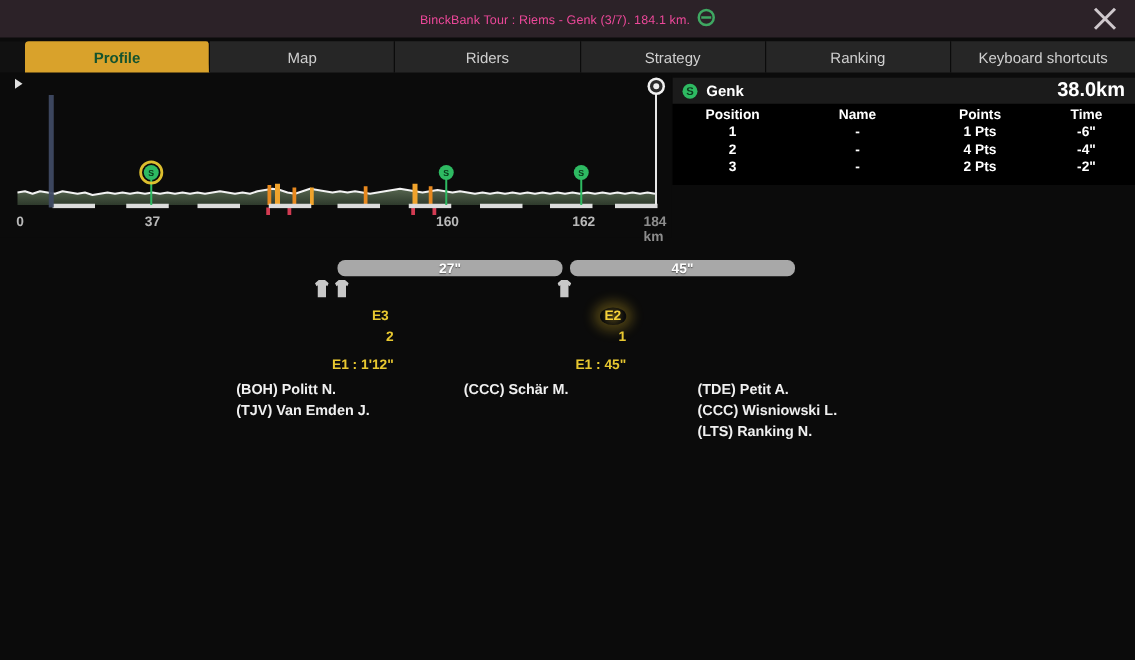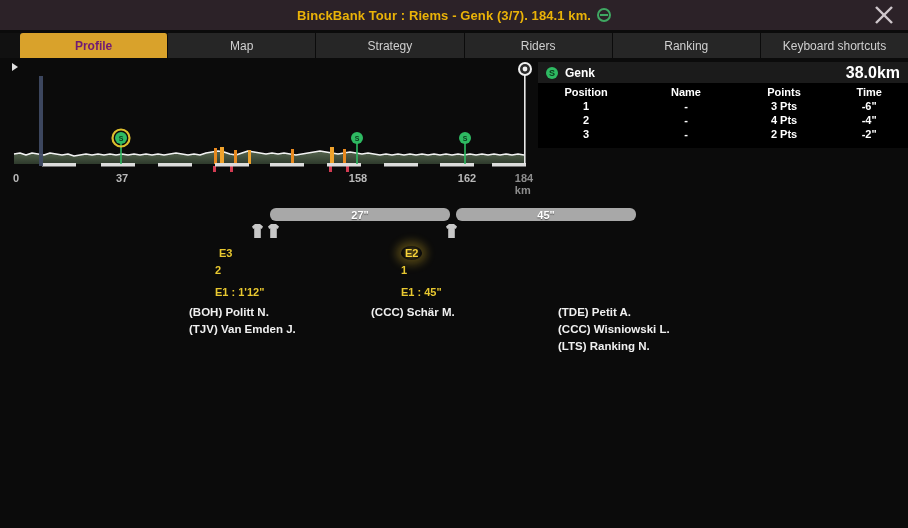--- a/index.html
+++ b/index.html
@@ -11,21 +11,21 @@
   }
   #app { position:relative; width:908px; height:528px; background:#0b0b0b; }
 
   
   .titlebar {
     position:absolute; left:0; top:0; width:908px; height:30px;
     background:#2c2228;
     display:flex; align-items:center; justify-content:center;
   }
   .title-text {
-    color:#eab308; font-size:13px; font-weight:bold;
+    color:#ec4899; font-size:10px; font-weight:normal;
     letter-spacing:.1px;
   }
   .stage-type-icon {
     display:inline-block; width:14px; height:14px; margin-left:6px;
     border:2px solid #3fa862; border-radius:50%;
     position:relative; vertical-align:-2px;
   }
   .stage-type-icon:after {
     content:""; position:absolute; left:1px; top:4px;
     width:8px; height:2px; background:#3fa862;
@@ -45,21 +45,21 @@
   .tab {
     flex:1 1 0; height:25px;
     display:flex; align-items:center; justify-content:center;
     color:#cfcfcf; font-size:12px;
     background:#262626;
     border-right:1px solid #0b0b0b;
     cursor:pointer;
   }
   .tab:last-child { border-right:none; }
   .tab.active {
-    background:#d9a22b; color:#701a75; font-weight:bold;
+    background:#d9a22b; color:#14532d; font-weight:bold;
     border-radius:3px 3px 0 0;
     margin-left:20px;
   }
 
   
   .profile-panel {
     position:absolute; left:0; top:60px; width:537px; height:130px;
     background:#0b0b0b;
   }
   .profile-svg { display:block; }
@@ -112,21 +112,21 @@
   .gap-bar {
     position:absolute; height:13px; border-radius:6px;
     background:#a8a8a8;
     display:flex; align-items:center; justify-content:center;
   }
   .gap-bar span {
     color:#fff; font-size:11px; font-weight:bold;
     text-shadow:0 1px 1px rgba(0,0,0,.5);
   }
 
-  .grp { position:absolute; text-align:left; }
+  .grp { position:absolute; text-align:right; }
   .jerseys { display:flex; justify-content:center; gap:5px; height:16px; }
   .jersey { width:11px; height:14px; display:block; }
   .grp-code {
     color:#e8c830; font-size:11px; font-weight:bold;
     margin-top:6px; display:inline-block; padding:1px 4px;
   }
   .grp-code.hl {
     color:#f5d13a;
     border-radius:50%;
     box-shadow:0 0 9px 5px rgba(230,190,40,.30);
@@ -156,24 +156,24 @@
   </div>
 
   <div class="tabbar">
     <div class="tab active">
         <span>Profile</span>
       </div>
     <div class="tab">
         <span>Map</span>
       </div>
     <div class="tab">
+        <span>Riders</span>
+      </div>
+    <div class="tab">
         <span>Strategy</span>
-      </div>
-    <div class="tab">
-        <span>Riders</span>
       </div>
     <div class="tab">
         <span>Ranking</span>
       </div>
     <div class="tab">
         <span>Keyboard shortcuts</span>
       </div>
   </div>
 
   <div class="profile-panel">
@@ -261,21 +261,21 @@
         <rect x="524" y="8" width="1.6" height="96" fill="#e8e8e8"></rect>
         <circle cx="525" cy="9" r="7" fill="#f0f0f0"></circle>
         <circle cx="525" cy="9" r="5" fill="#2a2a2a"></circle>
         <circle cx="525" cy="9" r="2.4" fill="#f0f0f0"></circle>
       </g>
     </svg>
 
     <div class="km-labels">
       <span class="km-label" style="left:16px">0</span>
       <span class="km-label" style="left:122px">37</span>
-      <span class="km-label" style="left:358px">158</span>
+      <span class="km-label" style="left:358px">160</span>
       <span class="km-label" style="left:467px">162</span>
       <span class="km-label dim" style="left:524px">184 km</span>
     </div>
   </div>
 
   <div class="info-panel">
     <div class="info-head">
       <span class="sprint-badge">S</span>
       <span class="info-title">Genk</span>
       <span class="info-dist">38.0km</span>
@@ -286,21 +286,21 @@
           <th class="c-pos">Position</th>
           <th class="c-name">Name</th>
           <th class="c-pts">Points</th>
           <th class="c-time">Time</th>
         </tr>
       </thead>
       <tbody>
         <tr>
           <td>1</td>
           <td>-</td>
-          <td>3 Pts</td>
+          <td>1 Pts</td>
           <td>-6"</td>
         </tr>
         <tr>
           <td>2</td>
           <td>-</td>
           <td>4 Pts</td>
           <td>-4"</td>
         </tr>
         <tr>
           <td>3</td>

